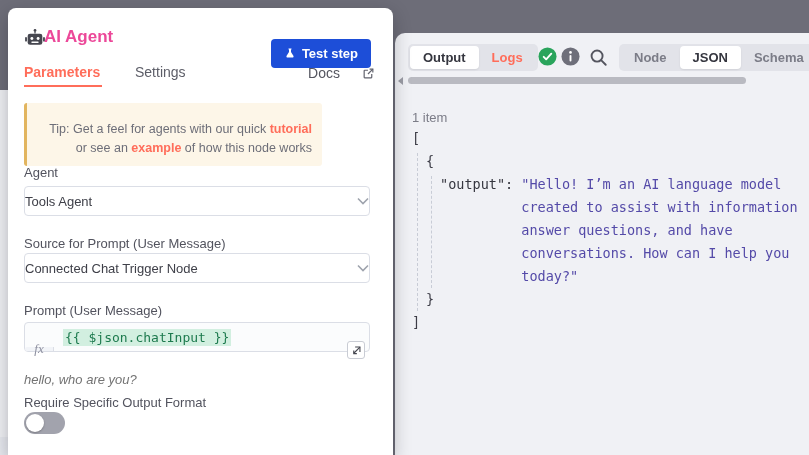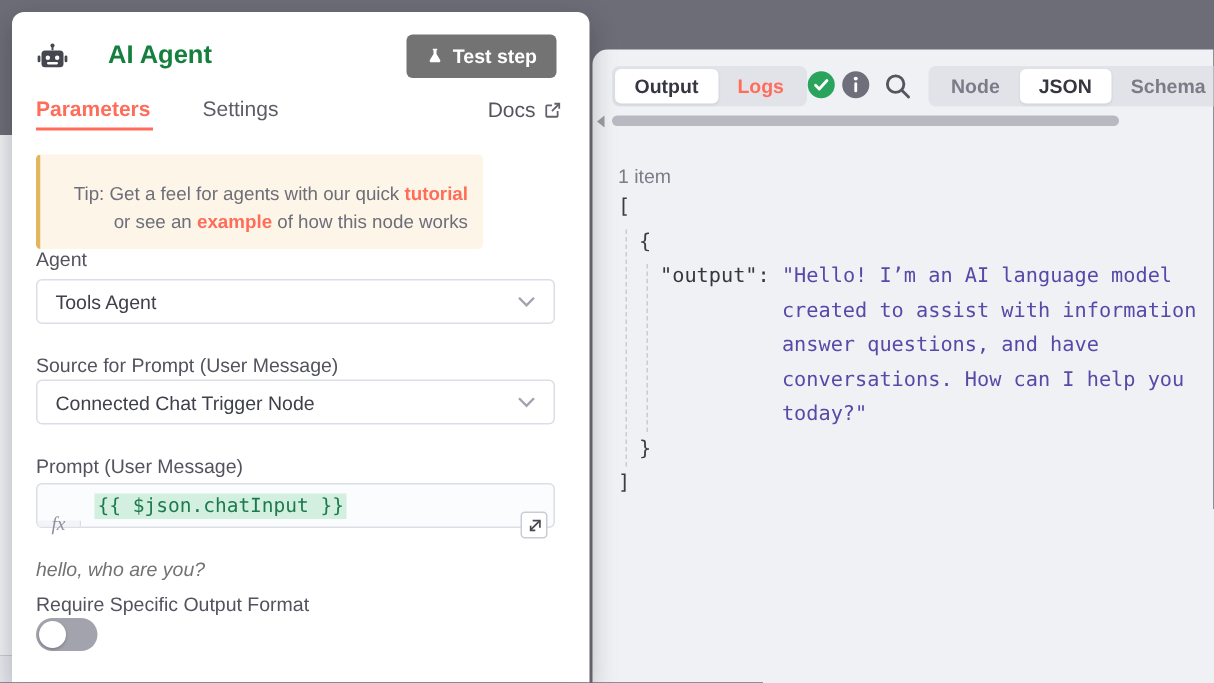--- a/index.html
+++ b/index.html
@@ -45,43 +45,43 @@
 
   
   .left-sliver { position:absolute; left:0; top:90px; width:8px; height:347px; background:#eff0f4; }
   .left-sliver-b { position:absolute; left:0; top:437px; width:8px; height:18px; background:#e6e8ee; }
 
   
   .card { position:absolute; left:8px; top:8px; width:385px; height:447px; background:#ffffff;
           border-radius:8px 8px 0 0; box-shadow:0 6px 18px rgba(20,20,30,.28); }
   .card-header { position:absolute; left:16px; top:15px; right:16px; height:32px; }
   .robot-icon { position:absolute; left:0; top:5px; width:22px; height:22px; }
-  .node-title { position:absolute; left:48px; top:4px; font-size:17px; font-weight:700; color:#15803d; }
-  .test-btn { position:absolute; right:6px; top:0; height:29px; background:#737373; border:none;
+  .node-title { position:absolute; left:20px; top:4px; font-size:17px; font-weight:700; color:#ec4899; }
+  .test-btn { position:absolute; right:6px; top:16px; height:29px; background:#1d4ed8; border:none;
               border-radius:4px; color:#fff; font-family:"Liberation Sans",sans-serif;
               font-size:13px; font-weight:700; padding:0 13px; display:flex; align-items:center;
               gap:6px; cursor:pointer; }
   .tabs-row { position:absolute; left:16px; right:16px; top:56px; height:26px; }
   .tab { position:absolute; top:0; font-size:14px; font-weight:700; color:#5c5d67; cursor:pointer; }
   .tab-parameters { left:0; color:#ff6d5a; }
   .tab-parameters::after { content:""; position:absolute; left:0; right:-2px; bottom:-7px;
                            height:2px; background:#ff6d5a; }
   .tab-settings { left:111px; font-weight:400; }
   .docs-link { position:absolute; right:2px; top:1px; font-size:14px; color:#54555f;
-               display:flex; align-items:center; gap:5px; cursor:pointer; }
+               display:flex; align-items:center; gap:22px; cursor:pointer; }
 
   .tip-box { position:absolute; left:16px; top:95px; width:298px; background:#fdf6e8;
              border-left:3px solid #e2b55f; border-radius:3px; padding:17px 10px 8px 12px;
              font-size:12.5px; line-height:19px; color:#6d6e78;text-align:right; }
   .tip-link { color:#ff6d5a; font-weight:700; cursor:pointer; }
 
   .field-label { position:absolute; left:16px; font-size:13px; color:#52535e; }
   .select-box { position:absolute; left:16px; width:346px; height:30px; background:#fff;
                 border:1px solid #dbdee6; border-radius:4px; font-size:13px; color:#3f4049;
-                display:flex; align-items:center; padding:0 12px; cursor:pointer; }
+                display:flex; align-items:center; padding:0 0; cursor:pointer; }
   .select-box .chev { margin-left:auto; width:12px; height:8px; }
 
   .expr-box { position:absolute; left:16px; top:314px; width:346px; height:30px;
               border:1px solid #dbdee6; border-radius:4px; background:#fbfcfd; display:flex;
               align-items:stretch; }
   .fx-cell { width:29px; background:#f2f4f8; border-right:1px solid #dbdee6;
              border-radius:3px 0 0 3px; color:#8e90a0; font-family:"Liberation Serif",serif;
              font-style:italic; font-size:13px; display:flex; align-items:center;
              justify-content:center;margin-top:24px; }
   .expr-text { display:flex; align-items:center; padding-left:9px;

